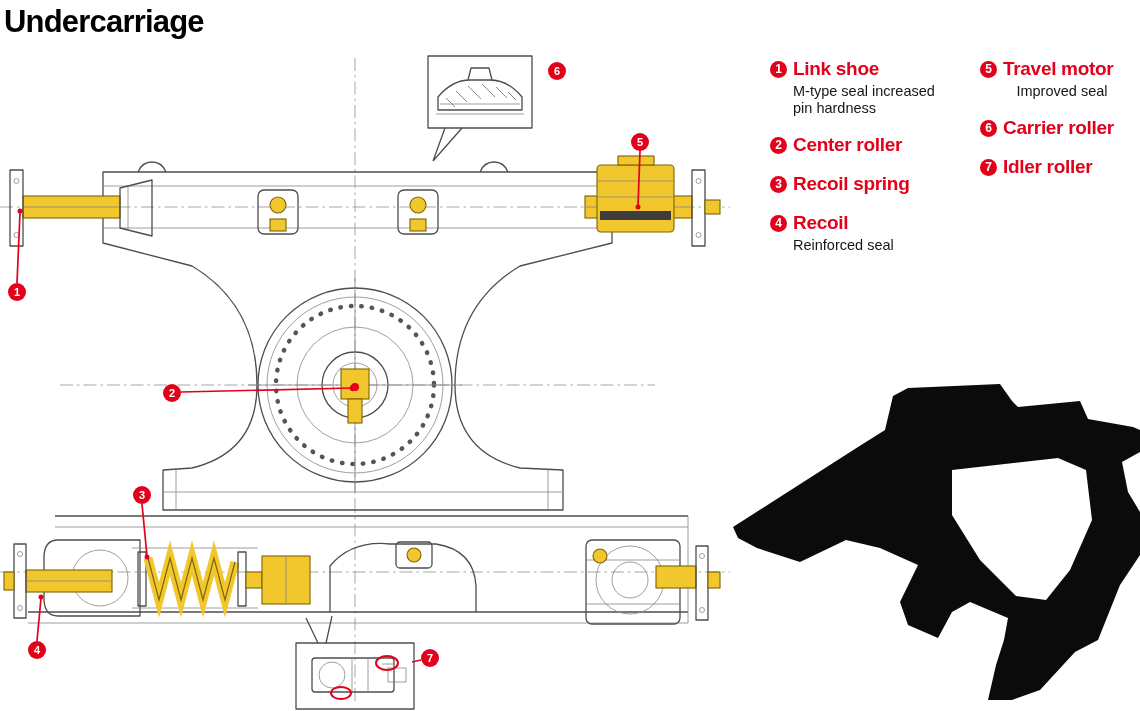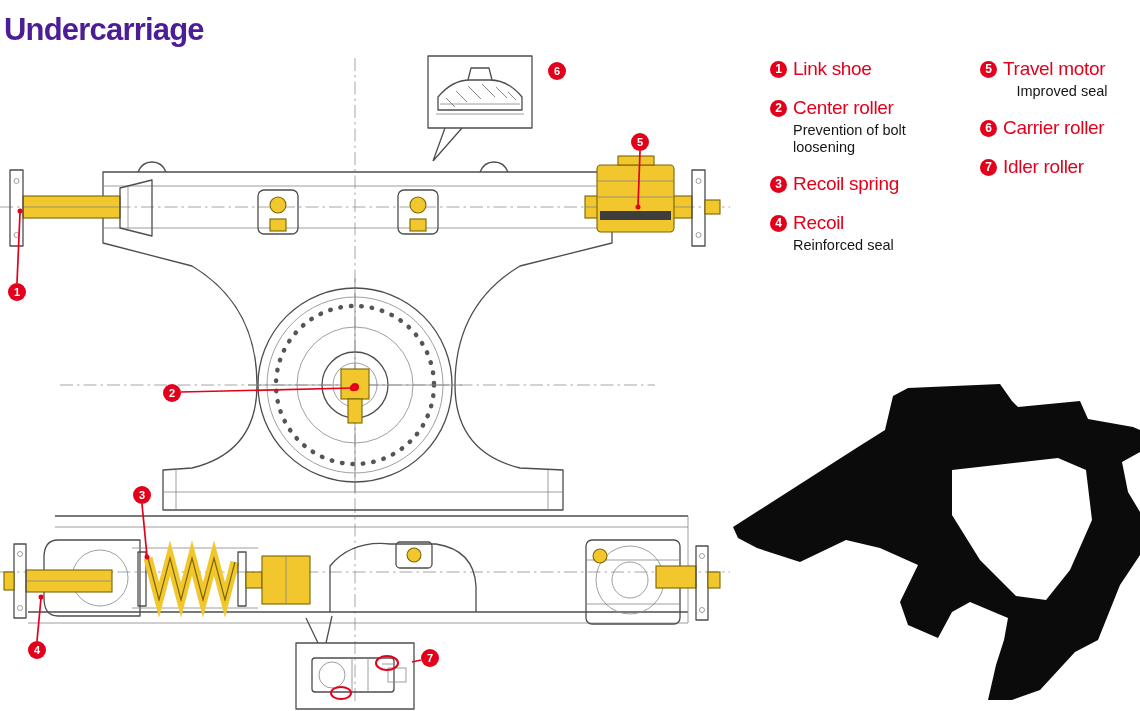--- a/index.html
+++ b/index.html
@@ -2,35 +2,35 @@
 <html><head>
 <meta charset="utf-8">
 <style>
   :root{ --red:#e3001b; --yel:#f2c72e; --ink:#1c1c1c; --line:#4d4d4d; }
   html,body{margin:0;padding:0;}
   body{
     width:1140px;height:711px;position:relative;overflow:hidden;
     background:#ffffff;font-family:"Liberation Sans", sans-serif;color:var(--ink);
   }
   .page-title{
-    position:absolute;left:4px;top:12px;
-    font-size:31px;font-weight:700;letter-spacing:-0.8px;color:#4c1d95;
+    position:absolute;left:4px;top:4px;
+    font-size:31px;font-weight:700;letter-spacing:-0.8px;color:#000000;
   }
   
   .legend-col{position:absolute;top:58px;}
   #legend-col1{left:770px;width:205px;}
   #legend-col2{left:980px;width:160px;}
   .legend-item{margin-bottom:17px;}
   .legend-head{display:flex;align-items:center;gap:6px;}
   .num-badge{
     flex:0 0 17px;width:17px;height:17px;border-radius:50%;
     background:var(--red);color:#fff;font-size:12px;font-weight:700;
     display:flex;align-items:center;justify-content:center;line-height:1;
   }
-  .legend-label{color:var(--red);font-weight:400;font-size:19px;letter-spacing:-0.3px;white-space:nowrap;}
+  .legend-label{color:var(--red);font-weight:700;font-size:19px;letter-spacing:-0.3px;white-space:nowrap;}
   .legend-desc{margin:3px 0 0 23px;font-size:14.5px;line-height:1.18;color:#161616;}
   #legend-col1 .legend-desc{max-width:152px;}
   #legend-col2 .legend-desc{max-width:118px;text-align:center;}
 
   
   svg text{user-select:none;}
   .ln{fill:none;stroke:var(--line);stroke-width:1.3;stroke-linejoin:round;}
   .lnt{fill:none;stroke:#868686;stroke-width:0.8;}
   .cl{fill:none;stroke:#9c9c9c;stroke-width:0.9;stroke-dasharray:13 4 2.5 4;}
   .yel{fill:var(--yel);stroke:#7a6400;stroke-width:1.1;}
@@ -228,27 +228,27 @@
   <circle class="mk" cx="355" cy="387" r="4"></circle>
 </svg>
 </div>
 
 <div class="legend-col" id="legend-col1">
   <div class="legend-item">
     <div class="legend-head">
       <span class="num-badge">1</span>
       <span class="legend-label">Link shoe</span>
     </div>
+    <div class="legend-desc">M-type seal increased pin hardness</div>
   </div>
   <div class="legend-item">
     <div class="legend-head">
       <span class="num-badge">2</span>
       <span class="legend-label">Center roller</span>
     </div>
-    <div class="legend-desc">Prevention of bolt loosening</div>
   </div>
   <div class="legend-item">
     <div class="legend-head">
       <span class="num-badge">3</span>
       <span class="legend-label">Recoil spring</span>
     </div>
   </div>
   <div class="legend-item">
     <div class="legend-head">
       <span class="num-badge">4</span>

